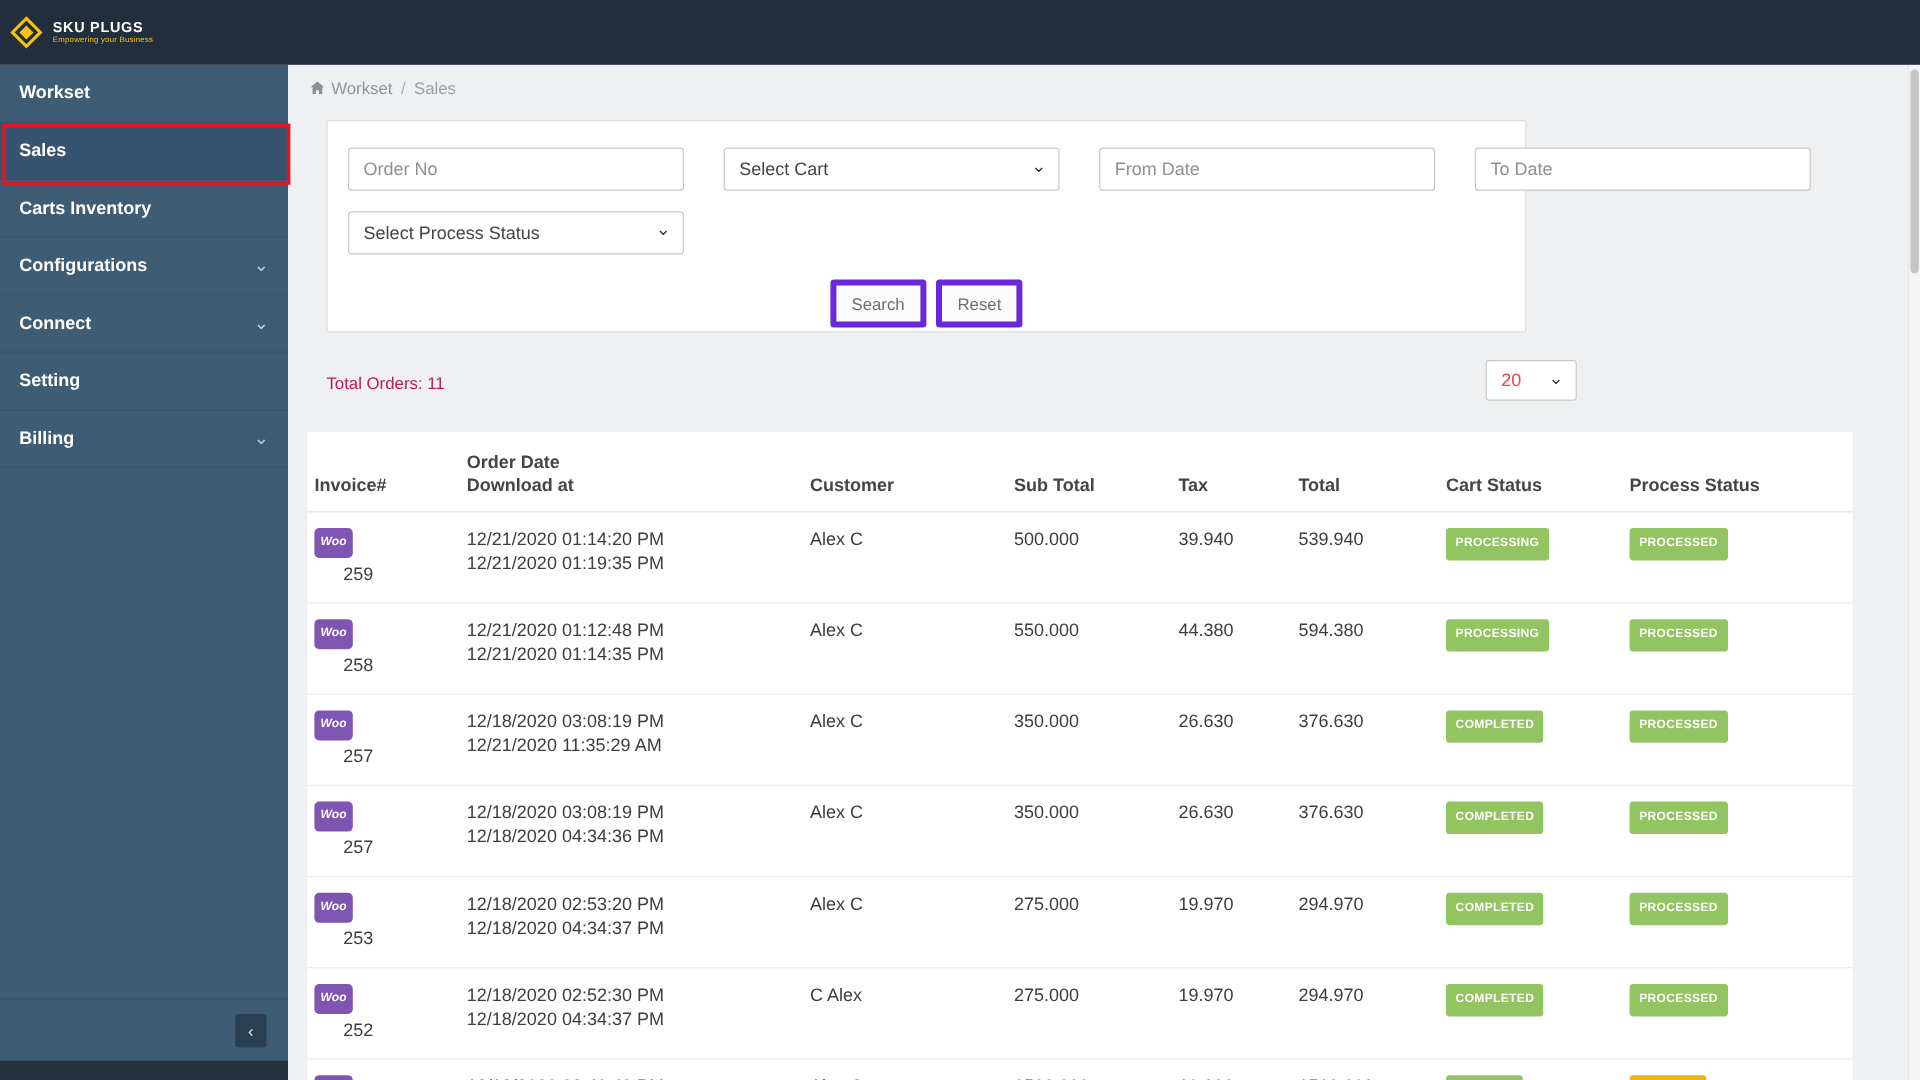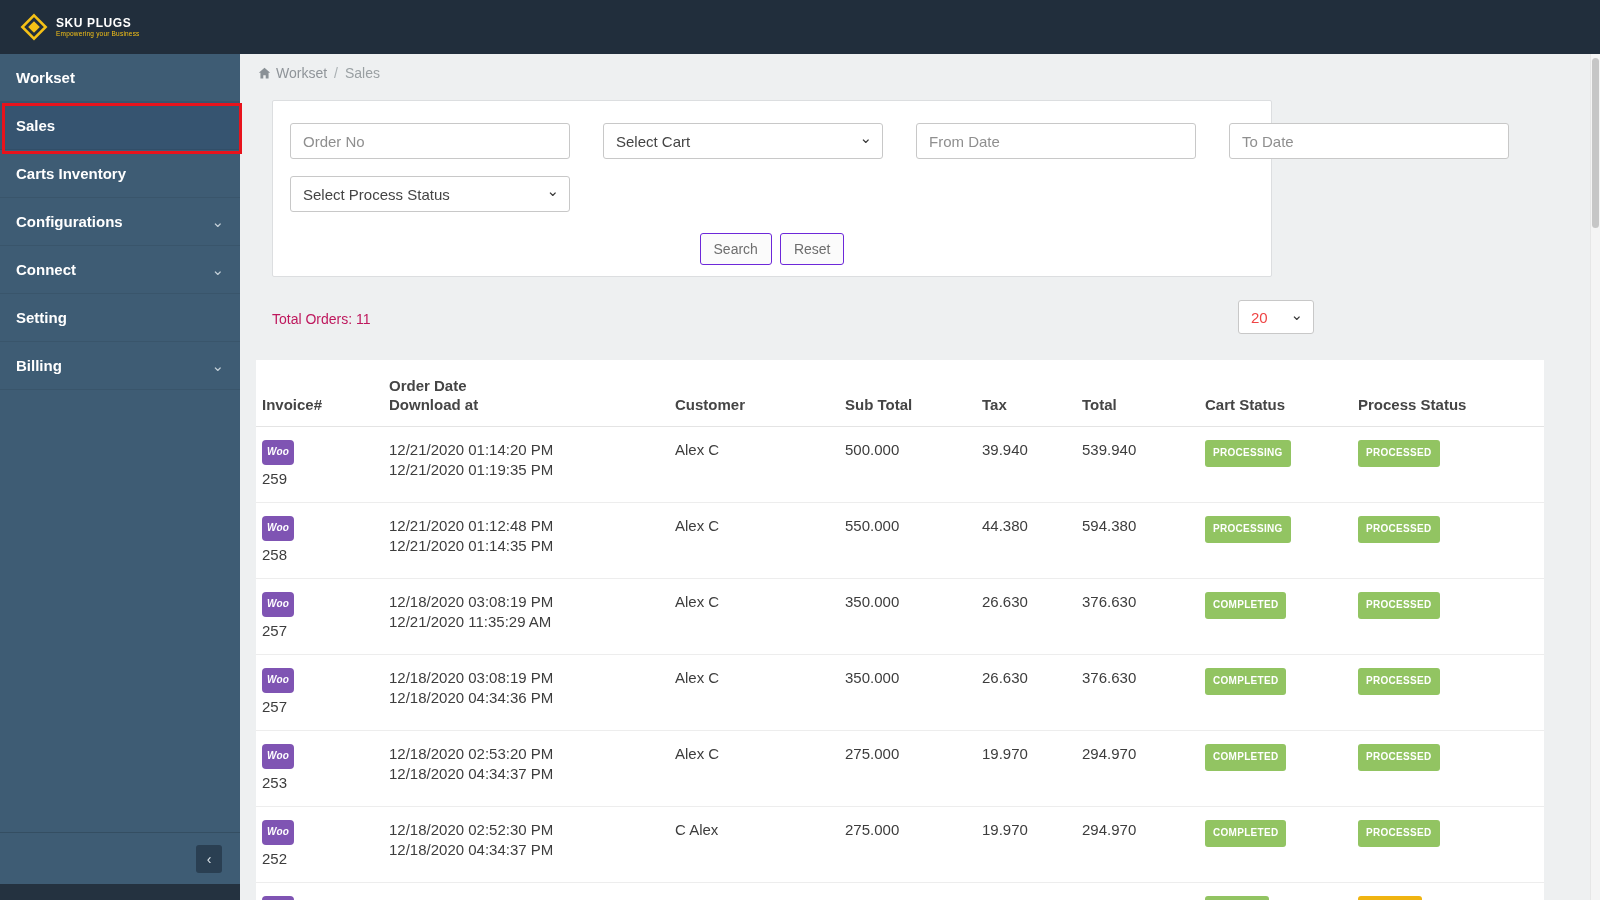--- a/index.html
+++ b/index.html
@@ -6,21 +6,21 @@
   html,body { width:1600px; height:900px; overflow:hidden; }
   body {
     font-family: "Liberation Sans", "DejaVu Sans", sans-serif;
     background:#eef0f1;
     position:relative;
   }
 
   
   .topbar {
     position:absolute; left:0; top:0; width:1600px; height:54px;
-    background:#212e3c; display:flex; align-items:center; padding-left:20px; z-index:6;
+    background:#212e3c; display:flex; align-items:center; padding-left:8px; z-index:6;
   }
   .logo-wrap { display:flex; align-items:center; gap:8px; }
   .logo-text-stack { display:flex; flex-direction:column; line-height:1.1; }
   .logo-name { color:#ffffff; font-size:12px; font-weight:bold; letter-spacing:0.6px; }
   .logo-tagline { color:#f5c116; font-size:6.5px; letter-spacing:0.2px; }
 
   
   .sidebar {
     position:absolute; left:0; top:54px; width:240px; height:846px;
     background:#3e5c74;
@@ -80,21 +80,21 @@
     background:#ffffff; outline:none;
   }
   .f-input::placeholder { color:#8f8f8f; }
   .select-wrap { position:relative; }
   .f-select { appearance:none; -webkit-appearance:none; padding-right:28px; }
   .select-caret {
     position:absolute; right:11px; top:6px; color:#333; font-size:15px; pointer-events:none;
   }
   .filter-actions { display:flex; justify-content:center; gap:8px; margin-top:21px; }
   .btn {
-    border:1px solid #6d28d9; background:#fbfbfb; color:#6e6e6e;
+    border:5px solid #6d28d9; background:#fbfbfb; color:#6e6e6e;
     font-size:14px; padding:7px 13px; border-radius:3px; cursor:pointer;
     font-family:"Liberation Sans","DejaVu Sans",sans-serif;
   }
 
   
   .total-orders { position:absolute; left:32px; top:257px; color:#be185d; font-size:14px; }
   .pagesize-wrap { position:absolute; left:998px; top:246px; width:76px; }
   .pagesize-wrap .f-select { height:34px; color:#ef4444; }
 
   
@@ -110,21 +110,21 @@
   }
   td {
     padding:13px 8px 13px 6px; font-size:15px; color:#3d3d3d;
     vertical-align:top; border-bottom:1px solid #ededed; line-height:20px;
   }
   .woo-badge {
     display:inline-block; background:#7f54b3; color:#ffffff;
     font-size:10px; font-weight:bold; font-style:italic;
     padding:2px 5px 3px 5px; border-radius:4px; letter-spacing:0.2px;
   }
-  .invoice-no { padding-top:4px; }
+  .invoice-no { padding-top:4px;margin-left:24px; }
   .status-badge {
     display:inline-block; color:#ffffff; font-size:10px; font-weight:bold;
     padding:3px 8px 4px 8px; border-radius:3px; letter-spacing:0.3px;
   }
   .badge-green { background:#92c462; }
   .badge-yellow { background:#f0b411; }
 
   
   .scrollbar-track {
     position:absolute; left:1590px; top:54px; width:10px; height:846px;

